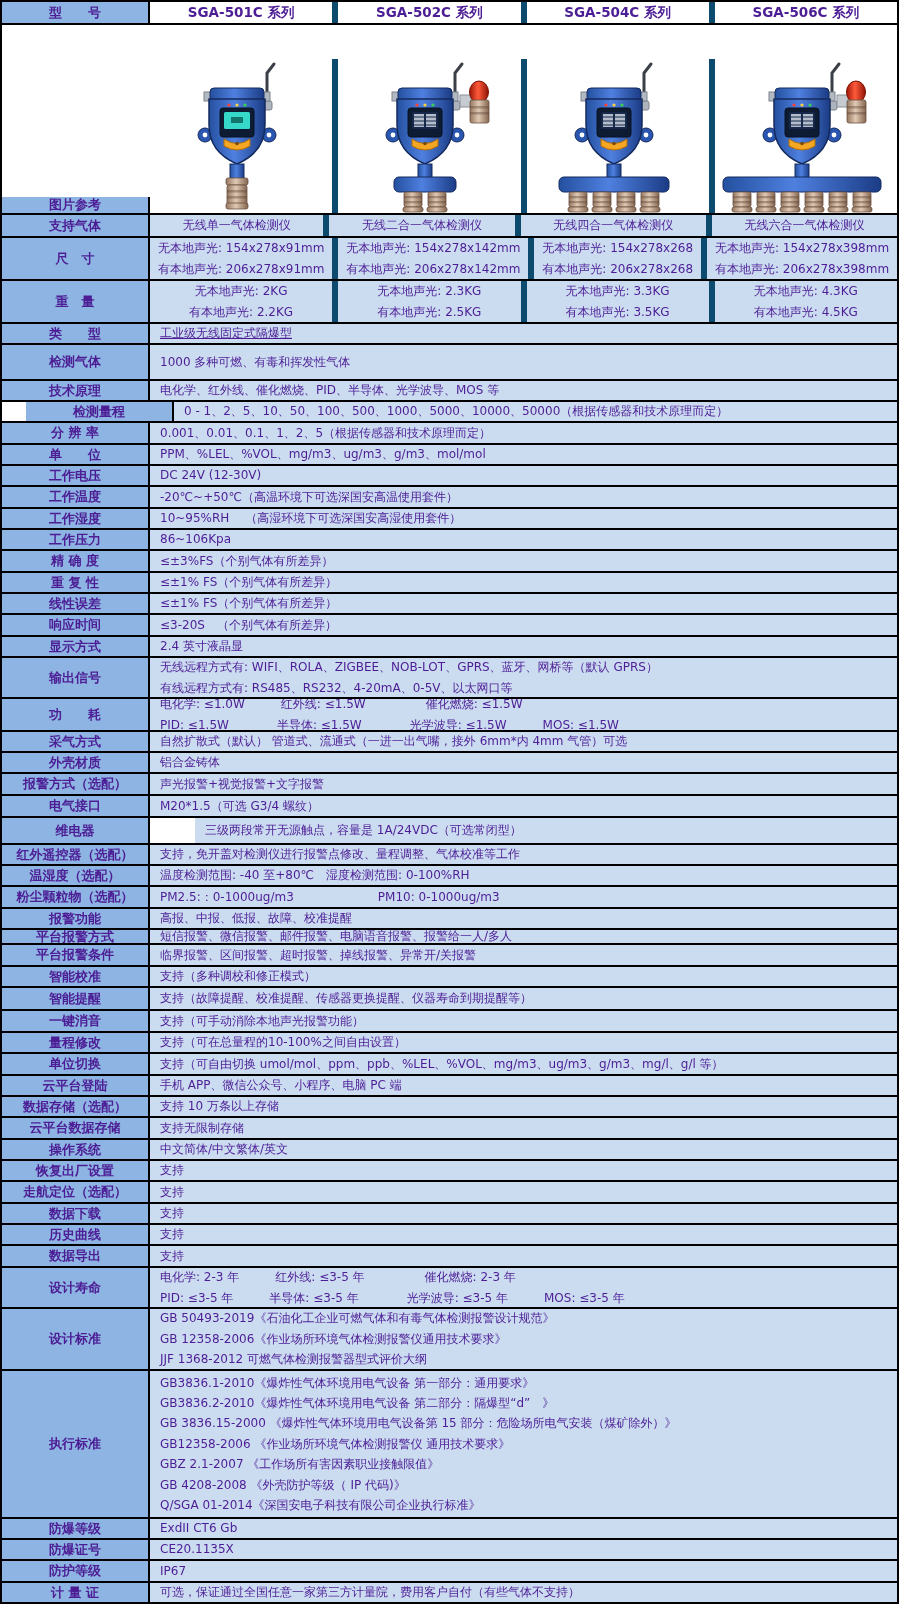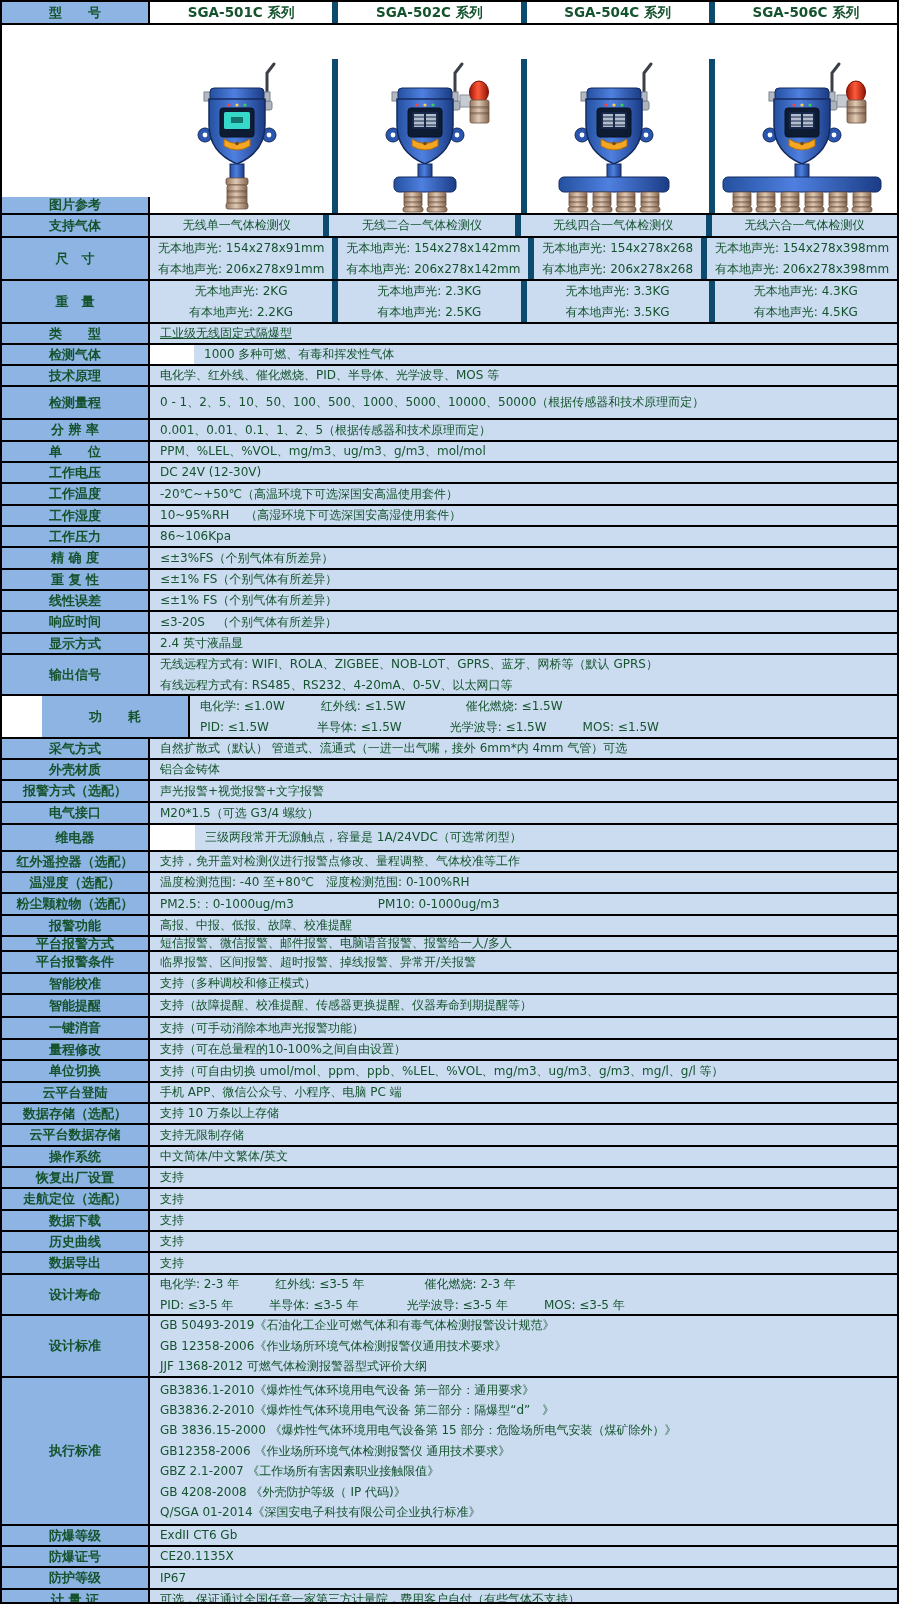--- a/index.html
+++ b/index.html
@@ -1,20 +1,20 @@
 <!DOCTYPE html>
 <html><head>
 <meta charset="utf-8">
 <style>
   html,body{margin:0;padding:0;background:#fff;}
   #sheet{
     width:899px;height:1604px;box-sizing:border-box;
     border:2px solid #000;background:#fff;
     font-family:"DejaVu Sans","Liberation Sans",sans-serif;
-    color:#14532d;display:flex;flex-direction:column;overflow:hidden;
+    color:#4c1d95;display:flex;flex-direction:column;overflow:hidden;
   }
   .row{display:flex;border-bottom:2px solid #000;box-sizing:border-box;flex:0 0 auto;}
   .row:last-child{border-bottom:none;}
   .label{
     width:148px;flex:0 0 148px;box-sizing:border-box;background:#8DB4E2;
     border-right:2px solid #000;display:flex;align-items:center;justify-content:center;
     font-weight:bold;font-size:13px;text-align:center;padding:0 2px;line-height:16px;
   }
   .cell{
     flex:1 1 auto;box-sizing:border-box;background:#CBDCF1;font-size:12px;
@@ -347,27 +347,27 @@
 有本地声光: 2.2KG</div>
         <div class="cell quad">无本地声光: 2.3KG
 有本地声光: 2.5KG</div>
         <div class="cell quad">无本地声光: 3.3KG
 有本地声光: 3.5KG</div>
         <div class="cell quad">无本地声光: 4.3KG
 有本地声光: 4.5KG</div>
       </div><div class="row" style="height: 21px;">
         <div class="label">类　　型</div>
         <div class="cell underline">工业级无线固定式隔爆型</div>
-      </div><div class="row" style="height: 21px; gap: 44px;">
+      </div><div class="row" style="height: 36px;">
         <div class="label">检测气体</div>
         <div class="cell">1000 多种可燃、有毒和挥发性气体</div>
       </div><div class="row" style="height: 21px;">
         <div class="label">技术原理</div>
         <div class="cell">电化学、红外线、催化燃烧、PID、半导体、光学波导、MOS 等</div>
-      </div><div class="row" style="height: 33px;">
+      </div><div class="row" style="height: 21px; padding-left: 24px;">
         <div class="label">检测量程</div>
         <div class="cell">0 - 1、2、5、10、50、100、500、1000、5000、10000、50000（根据传感器和技术原理而定）</div>
       </div><div class="row" style="height: 22px;">
         <div class="label">分 辨 率</div>
         <div class="cell">0.001、0.01、0.1、1、2、5（根据传感器和技术原理而定）</div>
       </div><div class="row" style="height: 21px;">
         <div class="label">单　　位</div>
         <div class="cell">PPM、%LEL、%VOL、mg/m3、ug/m3、g/m3、mol/mol</div>
       </div><div class="row" style="height: 21px;">
         <div class="label">工作电压</div>
@@ -393,21 +393,21 @@
       </div><div class="row" style="height: 22px;">
         <div class="label">响应时间</div>
         <div class="cell">≤3-20S　（个别气体有所差异）</div>
       </div><div class="row" style="height: 21px;">
         <div class="label">显示方式</div>
         <div class="cell">2.4 英寸液晶显</div>
       </div><div class="row" style="height: 41px;">
         <div class="label">输出信号</div>
         <div class="cell">无线远程方式有: WIFI、ROLA、ZIGBEE、NOB-LOT、GPRS、蓝牙、网桥等（默认 GPRS）
 有线远程方式有: RS485、RS232、4-20mA、0-5V、以太网口等</div>
-      </div><div class="row" style="height: 43px; padding-left: 40px;">
+      </div><div class="row" style="height: 33px;">
         <div class="label">功　　耗</div>
         <div class="cell">电化学: ≤1.0W　　　红外线: ≤1.5W　　　　　催化燃烧: ≤1.5W
 PID: ≤1.5W　　　　半导体: ≤1.5W　　　　光学波导: ≤1.5W　　　MOS: ≤1.5W</div>
       </div><div class="row" style="height: 21px;">
         <div class="label">采气方式</div>
         <div class="cell">自然扩散式（默认） 管道式、流通式（一进一出气嘴，接外 6mm*内 4mm 气管）可选</div>
       </div><div class="row" style="height: 21px;">
         <div class="label">外壳材质</div>
         <div class="cell">铝合金铸体</div>
       </div><div class="row" style="height: 22px;">

